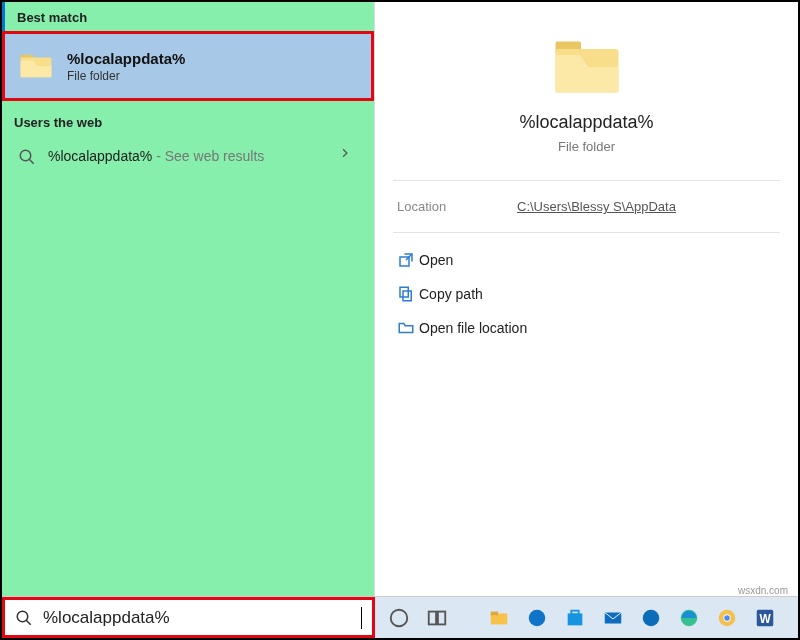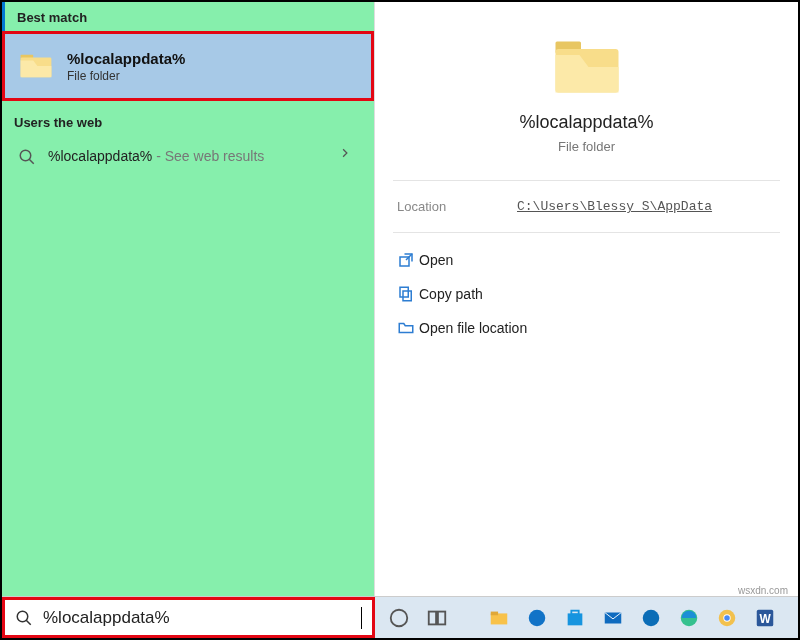--- a/index.html
+++ b/index.html
@@ -32,21 +32,21 @@
   
   .preview-top { display: flex; flex-direction: column; align-items: center; padding: 34px 0 26px 0; }
   .folder-icon-lg { width: 72px; height: 62px; }
   .preview-title { font-size: 18px; color: #222; margin-top: 14px; }
   .preview-sub { font-size: 13px; color: #777; margin-top: 6px; }
 
   .divider { height: 1px; background: #e4e4e4; margin: 0 18px; }
 
   .meta-row { display: flex; align-items: center; padding: 18px 22px; font-size: 13px; }
   .meta-key { width: 120px; color: #888; }
-  .meta-val { color: #555; text-decoration: underline; font-family: Liberation Mono, monospace; }
+  .meta-val { color: #555; text-decoration: underline; }
 
   .actions { padding: 10px 18px; }
   .action { display: flex; align-items: center; gap: 4px; padding: 8px 4px; font-size: 14px; color: #222; cursor: pointer; }
   .action svg { width: 18px; height: 18px; color: #2d7dd2; flex-shrink: 0; }
 
   
   .taskbar { height: 42px; display: flex; align-items: stretch; background: #fff; border-top: 1px solid #ccc; }
   .search-wrap { width: 373px; display: flex; align-items: center; background: #fff; padding: 0 10px; }
   .search-wrap.redbox { border: 3px solid #e30613; }
   .search-wrap .magnifier { width: 18px; height: 18px; color: #333; margin-right: 10px; }

